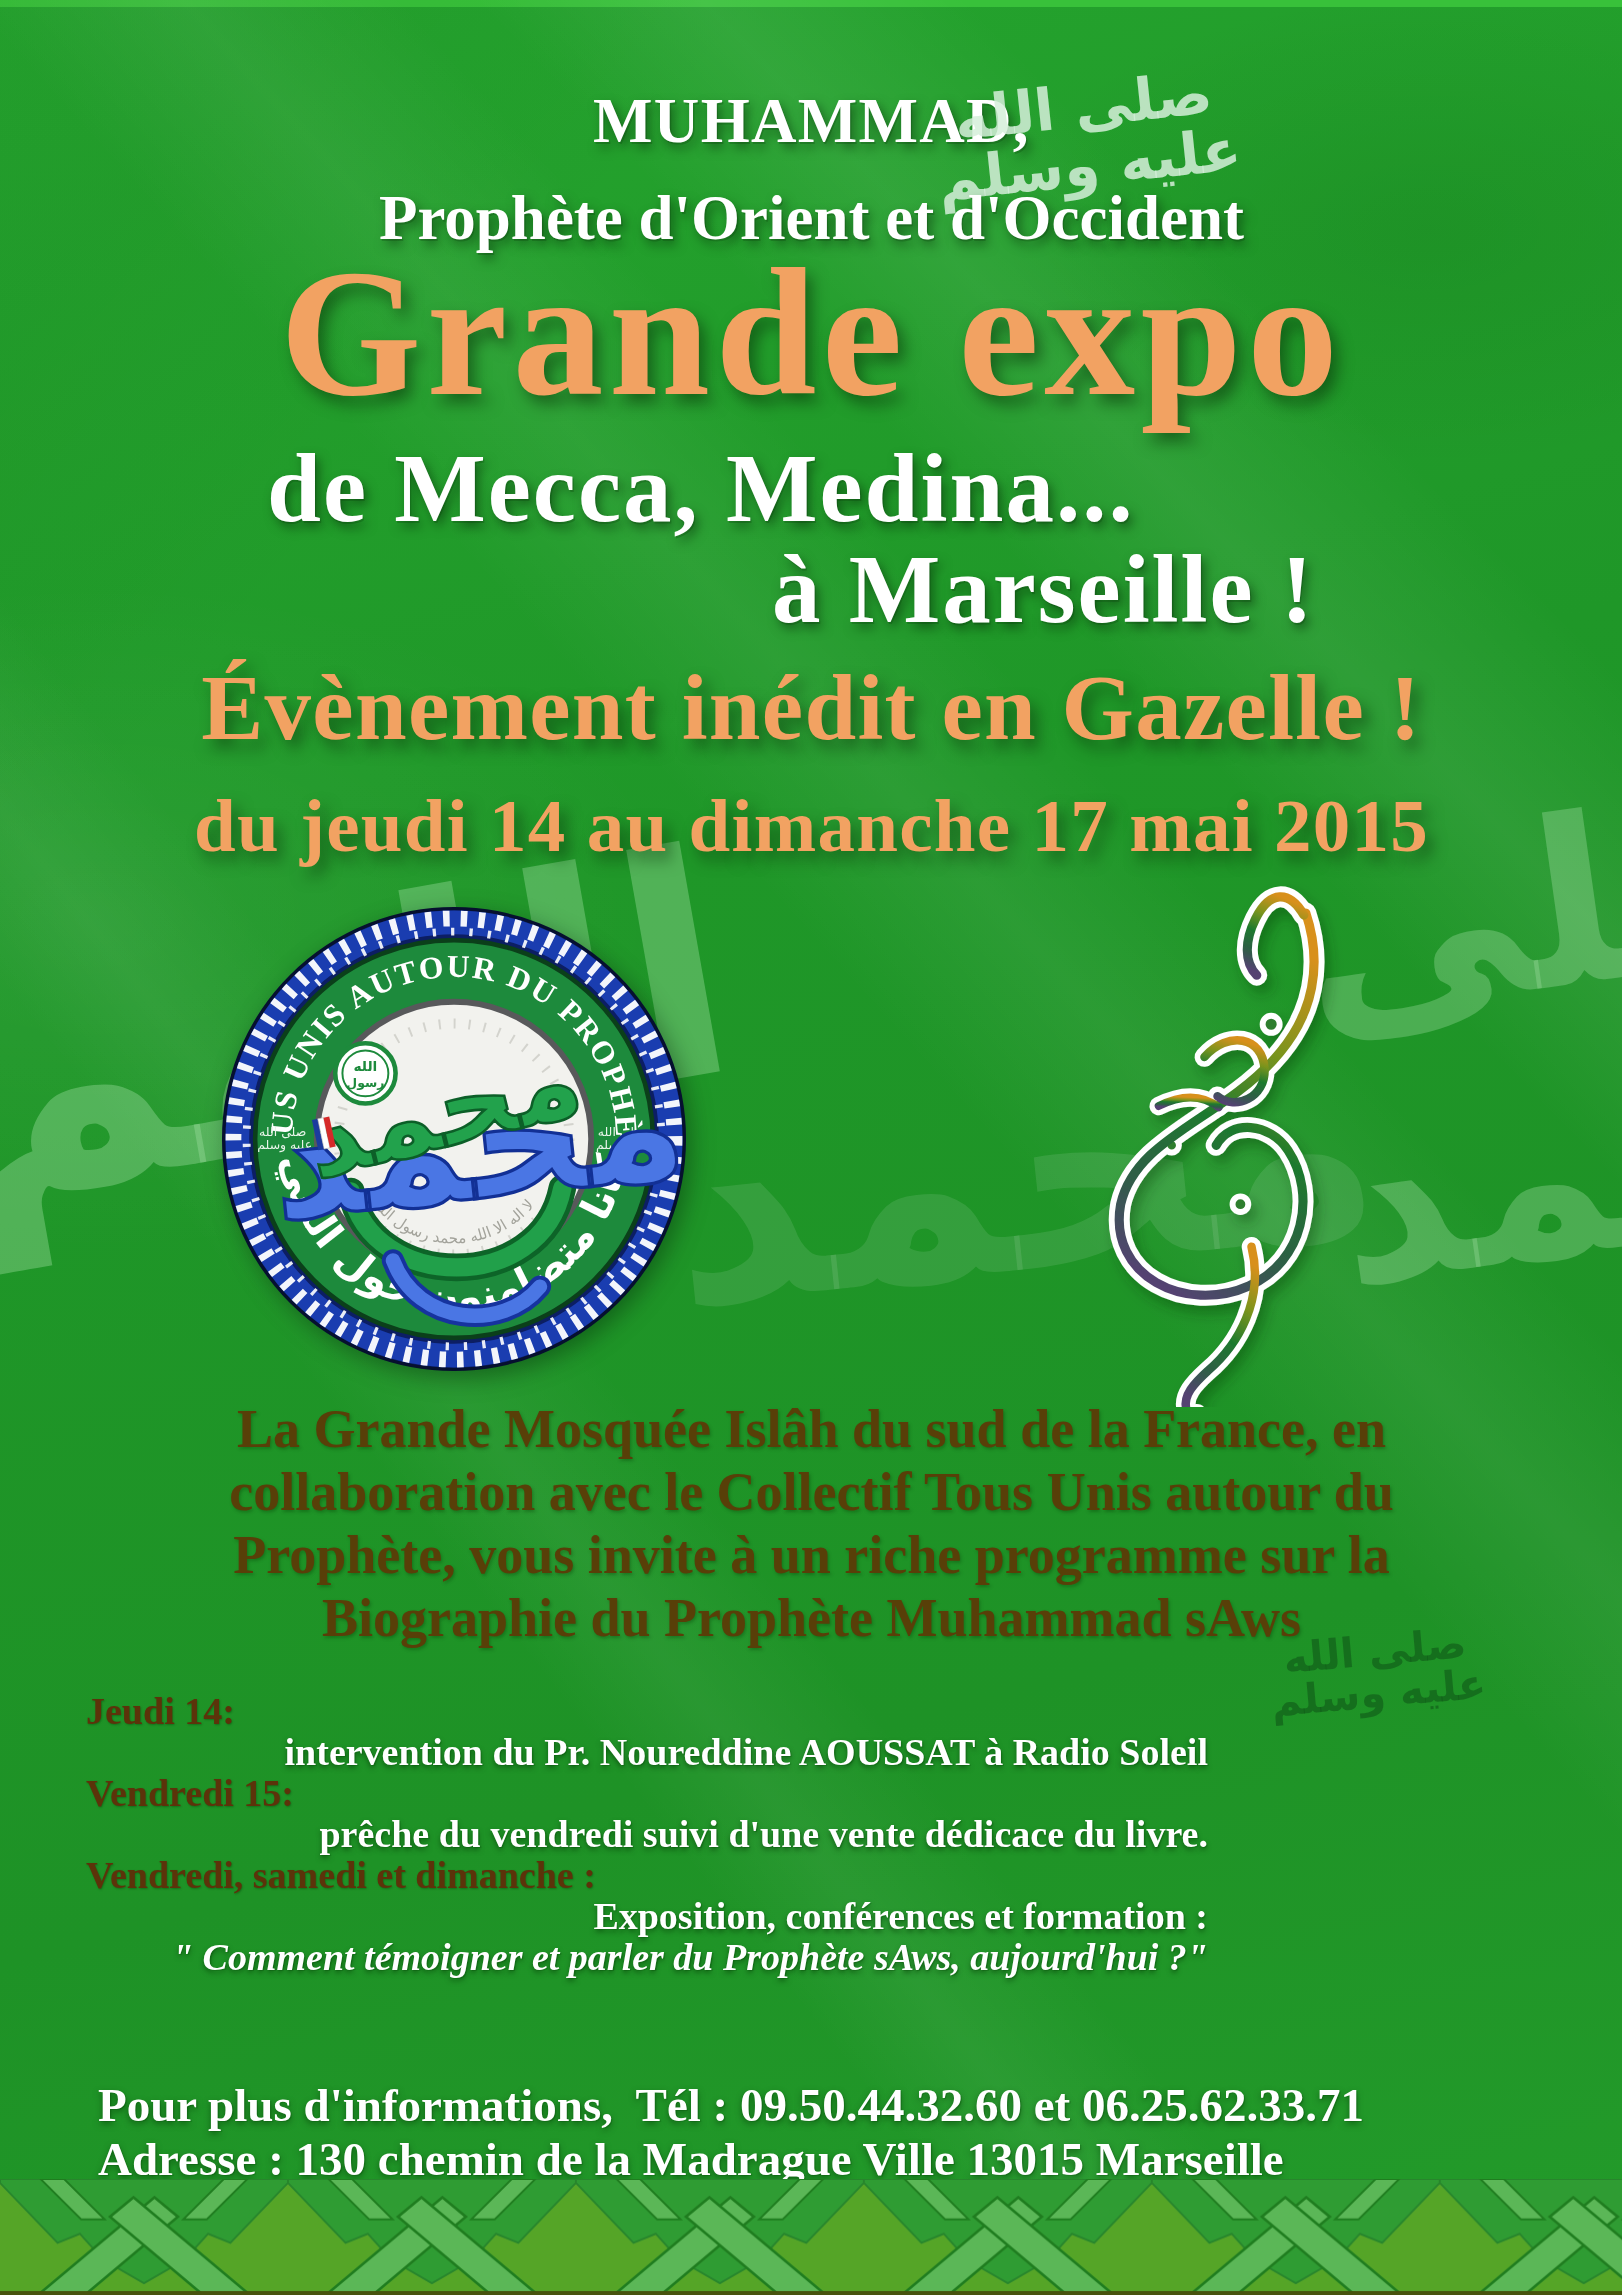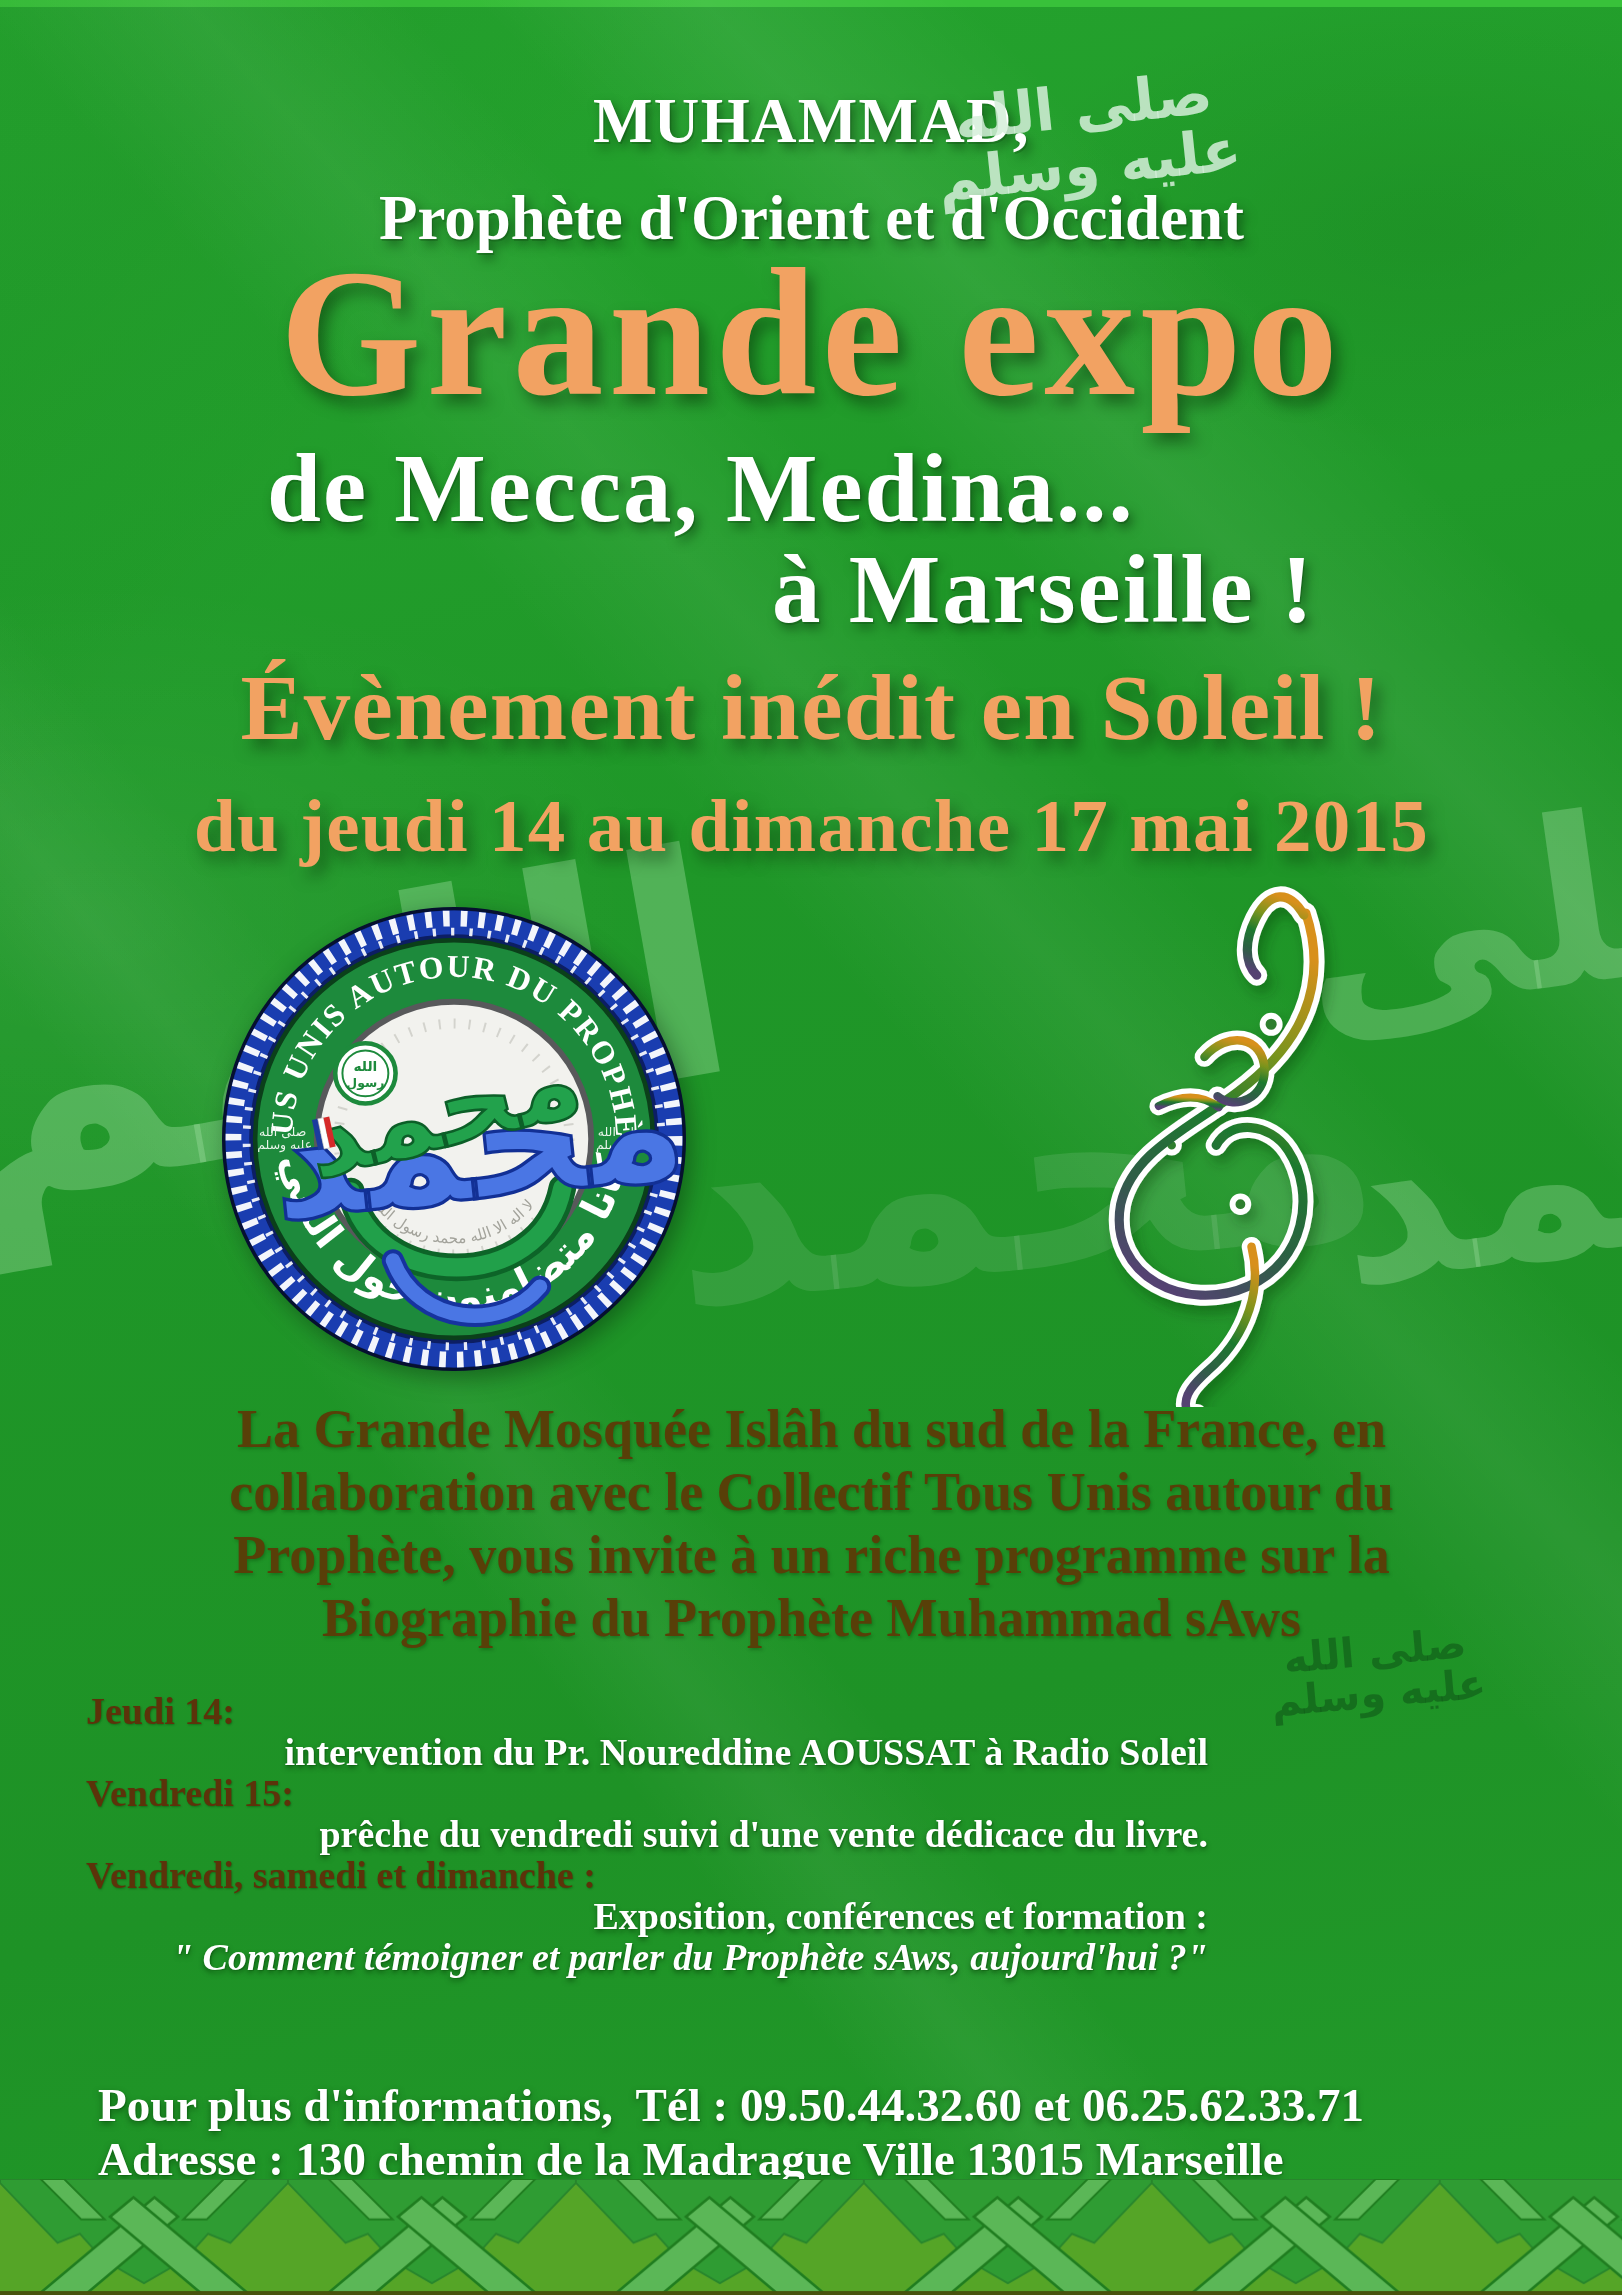--- a/index.html
+++ b/index.html
@@ -66,21 +66,21 @@
   <div class="line centered white header-1">MUHAMMAD,</div>
   <div class="saws-block saws-header">
     <div>صلى الله</div>
     <div>عليه وسلم</div>
   </div>
   <div class="line centered white header-2">Prophète d'Orient et d'Occident</div>
 
   <div class="line centered orange main-title">Grande expo</div>
   <div class="line white sub-1">de Mecca, Medina...</div>
   <div class="line white sub-2">à Marseille !</div>
-  <div class="line centered orange event-1">Évènement inédit en Soleil !</div>
+  <div class="line centered orange event-1">Évènement inédit en Gazelle !</div>
   <div class="line centered orange event-2">du jeudi 14 au dimanche 17 mai 2015</div>
 
   <svg class="logo-svg" viewBox="0 0 710 710">
     <defs>
       <path id="arcTop" d="M 108 355 A 247 247 0 0 1 602 355" fill="none"></path>
       <path id="arcBot" d="M 92 355 A 263 263 0 0 0 618 355" fill="none"></path>
       <path id="arcInner" d="M 196 355 A 159 159 0 0 0 514 355" fill="none"></path>
     </defs>
     <g>
       <circle cx="355" cy="355" r="351" fill="#0c1e63" stroke="#06102f" stroke-width="5"></circle>

